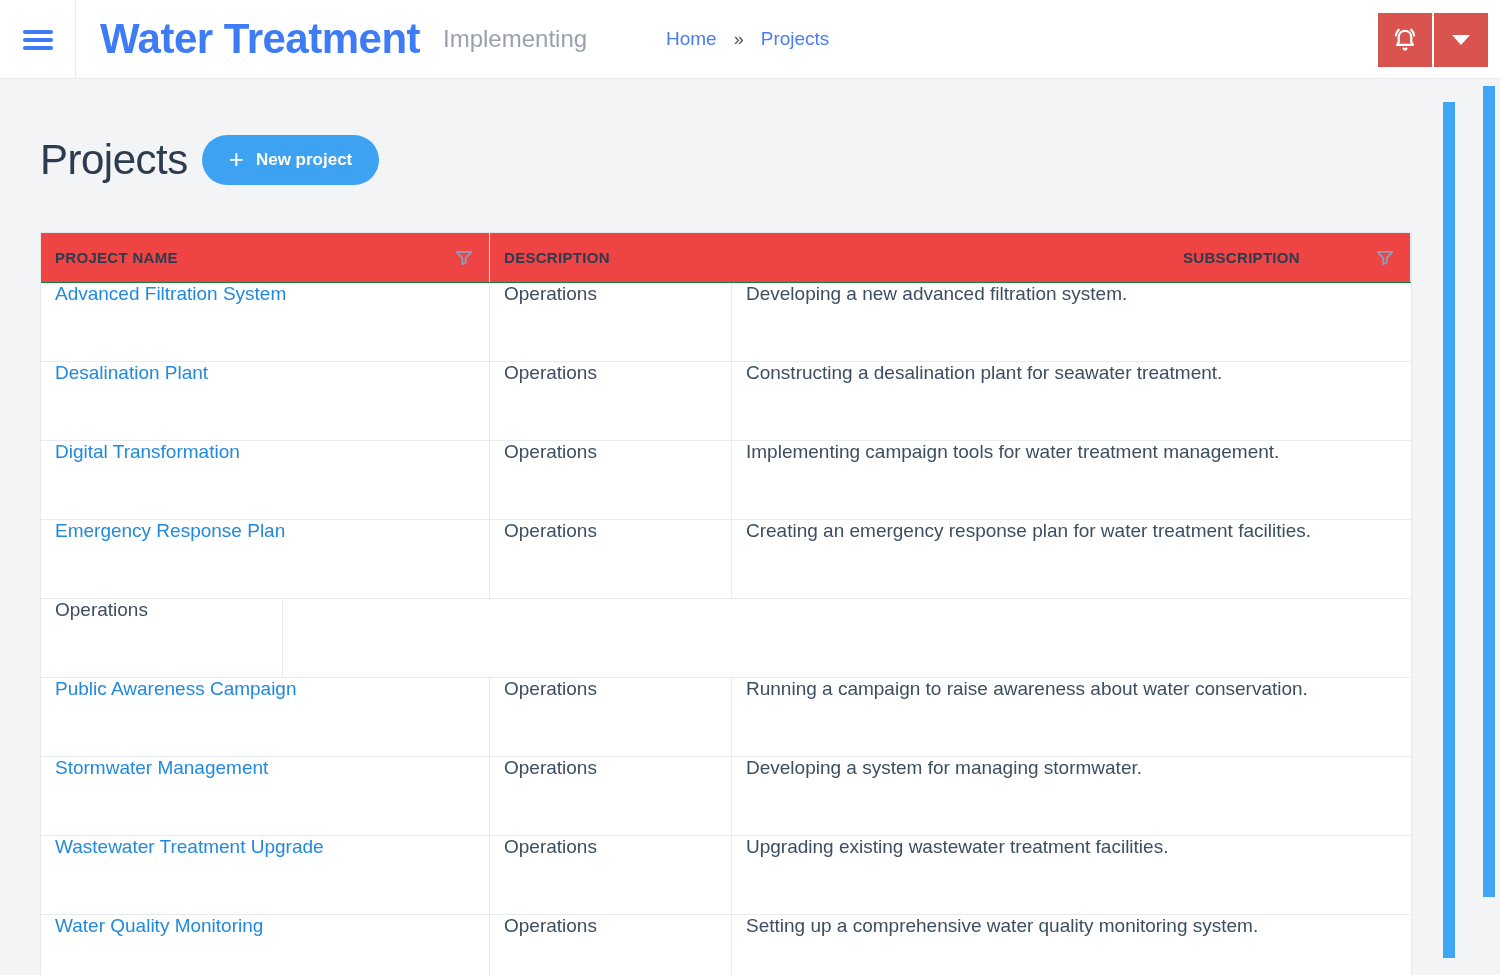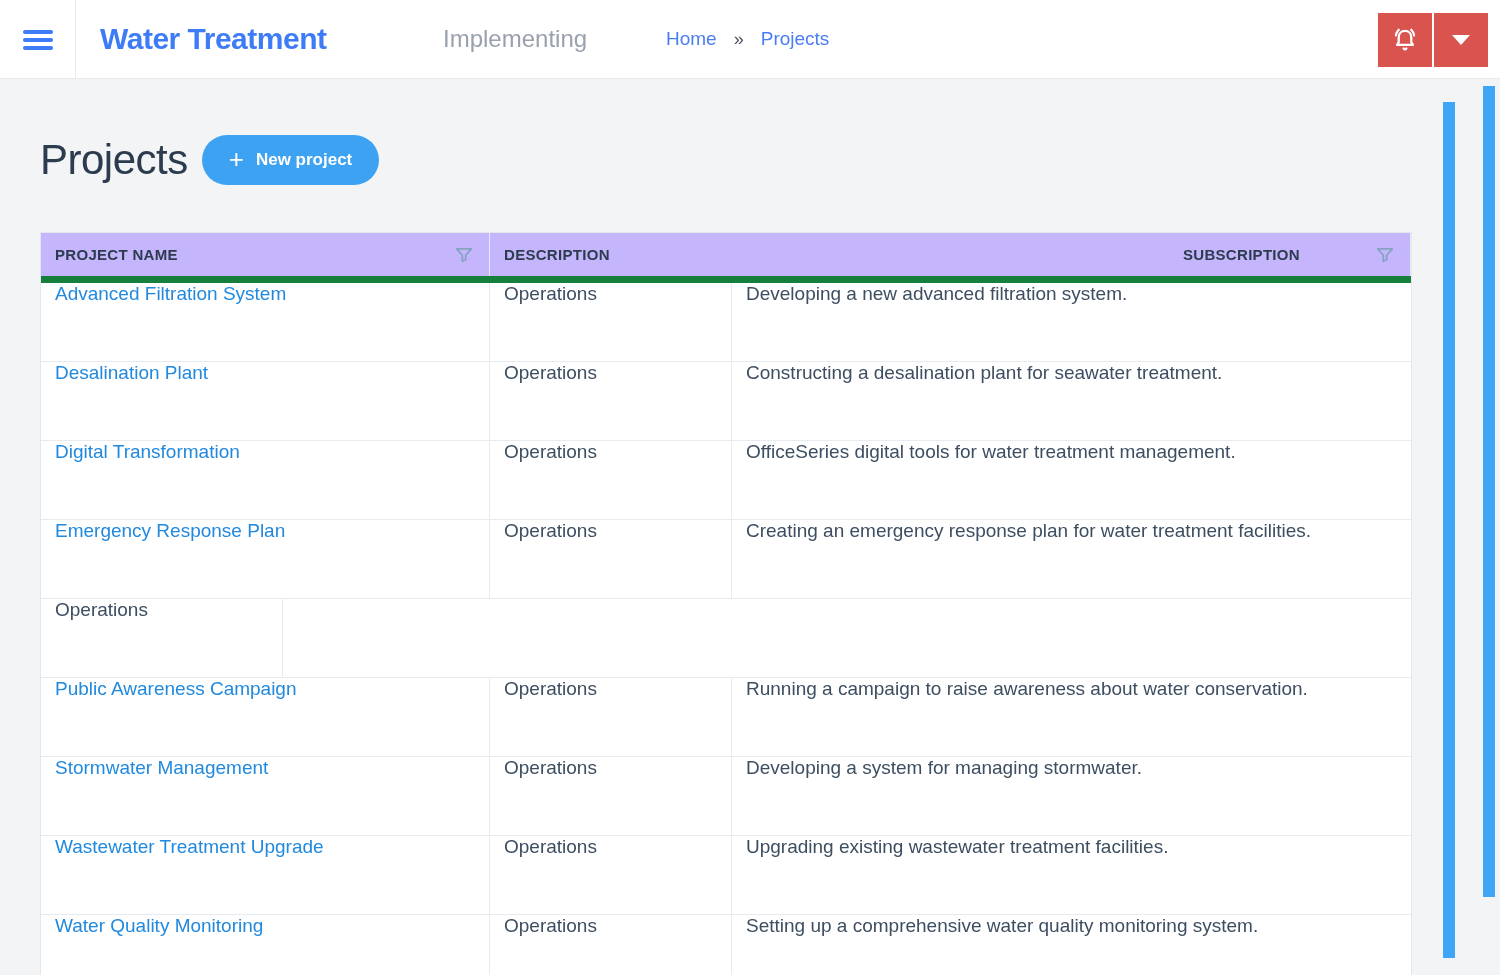--- a/index.html
+++ b/index.html
@@ -16,21 +16,21 @@
     position:relative; display:flex; align-items:center;
   }
   .menu-button {
     position:absolute; left:15px; top:19px; width:46px; height:42px;
     background:none; border:none; cursor:pointer;
     display:flex; flex-direction:column; justify-content:center; gap:4px; padding:8px;
   }
   .menu-button span { display:block; width:30px; height:4px; background:#3e7bf6; border-radius:2px; }
   .header-divider { position:absolute; left:75px; top:0; width:1px; height:79px; background:#e8ebee; }
   .brand { position:absolute; left:100px; top:50%; transform:translateY(-50%);
-    font-size:30px; font-weight:700; color:#3e7bf6; letter-spacing:-0.5px; white-space:nowrap; }
+    font-size:42px; font-weight:700; color:#3e7bf6; letter-spacing:-0.5px; white-space:nowrap; }
   .suite { position:absolute; left:443px; top:50%; transform:translateY(-50%);
     font-size:24px; color:#98a1ad; white-space:nowrap; }
   .breadcrumb { position:absolute; left:666px; top:50%; transform:translateY(-50%);
     font-size:19px; display:flex; align-items:center; gap:17px; white-space:nowrap; }
   .breadcrumb a { color:#4a7df2; text-decoration:none; cursor:pointer; }
   .breadcrumb .sep { color:#4a5560; font-size:18px; }
   .header-actions { position:absolute; right:12px; top:13px; display:flex; gap:2px; }
   .header-actions button {
     width:54px; height:54px; background:#d9534f; border:none; cursor:pointer;
     display:flex; align-items:center; justify-content:center;
@@ -50,21 +50,21 @@
   }
   .new-project-button .plus { font-size:26px; font-weight:400; line-height:1; margin-top:-2px; }
   .new-project-button .lbl { font-size:17px; font-weight:700; }
 
   
   .projects-table {
     margin-top:47px; width:1372px; background:#ffffff;
     border:1px solid #e4e8ed;
   }
   .t-row { display:flex; }
-  .t-head { background:#c4b5fd; height:50px; border-bottom:7px solid #15803d; }
+  .t-head { background:#ef4444; height:50px; border-bottom:1px solid #15803d; }
   .t-head .cell { display:flex; align-items:center; font-size:15px; font-weight:700;
     color:#2c3b4e; letter-spacing:0.3px; }
   .cell { padding:0 14px; display:flex; align-items:flex-start; }
   .c-name { width:449px; border-right:1px solid #e7ebef; }
   .c-sub  { width:242px; border-right:1px solid #e7ebef; }
   .c-desc { flex:1; }
   .body-row { height:79px; border-bottom:1px solid #e7ebef; background:#ffffff; }
   .body-row:last-child { border-bottom:none; }
   .body-row .c-name a { color:#2189de; font-size:19px; text-decoration:none; cursor:pointer; }
   .body-row .c-sub, .body-row .c-desc { color:#3d4e61; font-size:19px; }
@@ -152,21 +152,21 @@
           <a>Desalination Plant</a>
         </div>
       <div class="cell c-sub">Operations</div>
       <div class="cell c-desc">Constructing a desalination plant for seawater treatment.</div>
     </div>
     <div class="t-row body-row">
       <div class="cell c-name">
           <a>Digital Transformation</a>
         </div>
       <div class="cell c-sub">Operations</div>
-      <div class="cell c-desc">OfficeSeries digital tools for water treatment management.</div>
+      <div class="cell c-desc">Implementing campaign tools for water treatment management.</div>
     </div>
     <div class="t-row body-row">
       <div class="cell c-name">
           <a>Emergency Response Plan</a>
         </div>
       <div class="cell c-sub">Operations</div>
       <div class="cell c-desc">Creating an emergency response plan for water treatment facilities.</div>
     </div>
     <div class="t-row body-row">
       <div class="cell c-sub">Operations</div>

